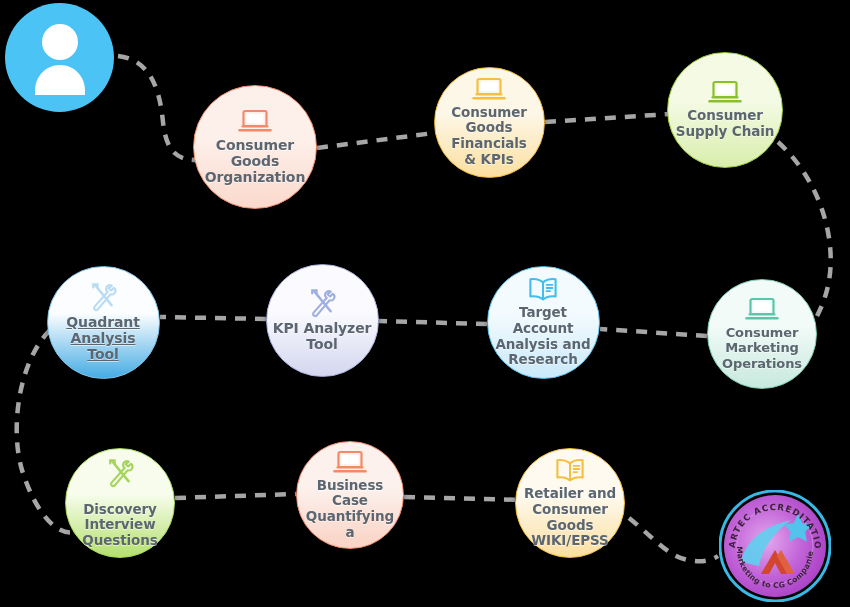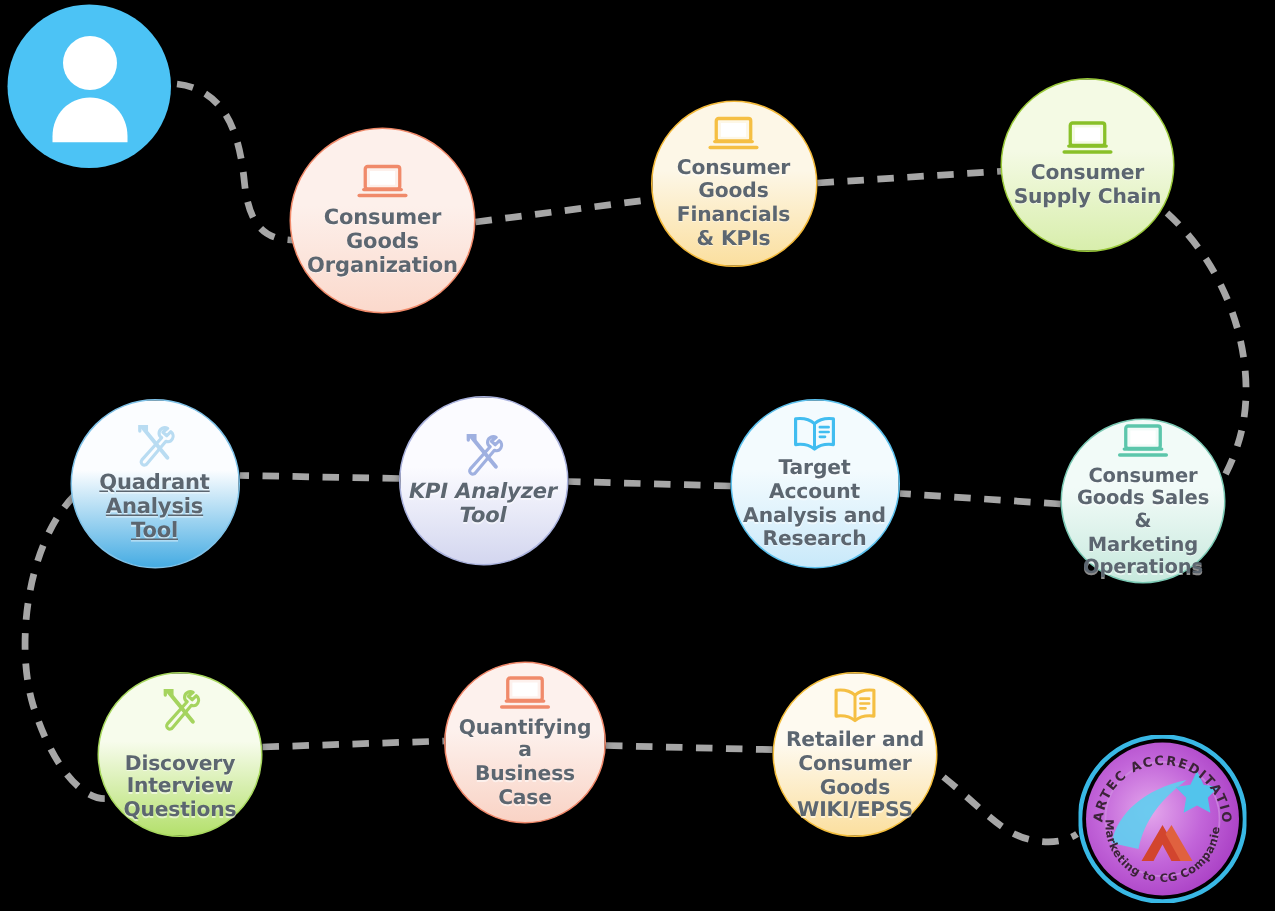--- a/index.html
+++ b/index.html
@@ -176,21 +176,20 @@
       </div>
       <div class="node" style="left: 707px; top: 279px; width: 110px; height: 110px; background: linear-gradient(rgb(242, 251, 248) 0%, rgb(242, 251, 248) 42%, rgb(199, 233, 221) 100%); border: 1.5px solid rgb(123, 201, 180); box-shadow: rgba(0, 0, 0, 0.35) 0px 2px 5px;">
         <span class="node-icon"><svg width="34" height="26" viewBox="0 0 34 26">
             <rect x="5.5" y="2" width="23" height="15" rx="1.6" fill="none" stroke="#5cc6ab" stroke-width="2.2"></rect>
             <rect x="8.6" y="5" width="16.8" height="9.2" fill="#ffffff"></rect>
             <path d="M 1.5 21.3 L 32.5 21.3" stroke="#5cc6ab" stroke-width="2.4" stroke-linecap="round"></path>
             <path d="M 4.5 17.4 L 29.5 17.4" stroke="#5cc6ab" stroke-width="2.2" stroke-linecap="round"></path>
           </svg></span>
         <div class="node-label" style="font-size: 13px; color: rgb(92, 102, 112);">
           <div>Consumer</div>
-          <div>Goods Sales &amp;</div>
           <div>Marketing</div>
           <div>Operations</div>
         </div>
       </div>
       <div class="node" style="left: 486.5px; top: 265.5px; width: 113px; height: 113px; background: linear-gradient(rgb(243, 251, 254) 0%, rgb(243, 251, 254) 42%, rgb(201, 233, 250) 100%); border: 1.5px solid rgb(92, 193, 238); box-shadow: rgba(0, 0, 0, 0.35) 0px 2px 5px;">
         <span class="node-icon"><svg width="32" height="27" viewBox="0 0 32 27">
             <path d="M 16 6.4 C 12.6 3.4 8 2.6 3.4 3.2 L 3.4 20.4 C 8 19.8 12.6 20.6 16 23.4 C 19.4 20.6 24 19.8 28.6 20.4 L 28.6 3.2 C 24 2.6 19.4 3.4 16 6.4 Z" fill="none" stroke="#41bdf0" stroke-width="2.1" stroke-linejoin="round"></path>
             <path d="M 16 6.4 L 16 23.4" stroke="#41bdf0" stroke-width="2"></path>
             <path d="M 19.6 8.8 L 25.4 8.8 M 19.6 12 L 25.4 12 M 19.6 15.2 L 23 15.2" stroke="#41bdf0" stroke-width="1.8" stroke-linecap="round"></path>
           </svg></span>
@@ -199,21 +198,21 @@
           <div>Analysis and</div>
           <div>Research</div>
         </div>
       </div>
       <div class="node" style="left: 265.5px; top: 263.5px; width: 113px; height: 113px; background: linear-gradient(rgb(251, 251, 255) 0%, rgb(251, 251, 255) 42%, rgb(211, 214, 239) 100%); border: 1.5px solid rgb(170, 178, 221); box-shadow: rgba(0, 0, 0, 0.35) 0px 2px 5px;">
         <span class="node-icon"><svg width="32" height="30" viewBox="0 0 32 30">
             <path d="M 8.2 3.2 L 24.6 23.2" stroke="#9fb0e0" stroke-width="2.6" stroke-linecap="round"></path>
             <path d="M 6.2 5.4 L 6.2 2.4 L 10.6 2.4 L 10.6 5.4" stroke="#9fb0e0" stroke-width="2.2" fill="none" stroke-linecap="round"></path>
             <path d="M 24.8 3.6 C 22.4 2.4 19.6 3.6 19.1 6.2 C 18.8 7.8 19.6 9.1 20.8 9.8 L 7.6 24.6 C 6.8 25.6 7 27 8 27.7 C 9 28.4 10.4 28.1 11 27.1 L 23.6 12.2 C 25.2 12.8 27 12.2 27.9 10.7 C 28.9 9 28.4 6.9 26.9 5.8 L 24.2 8.5 L 21.6 6.2 Z" fill="none" stroke="#9fb0e0" stroke-width="2.1" stroke-linejoin="round"></path>
           </svg></span>
-        <div class="node-label" style="font-size: 14px; color: rgb(92, 102, 112); font-style: italic;">
+        <div class="node-label" style="font-size: 14px; color: rgb(92, 102, 112);">
           <div>KPI Analyzer</div>
           <div>Tool</div>
         </div>
       </div>
       <div class="node" style="left: 46.5px; top: 265.5px; width: 113px; height: 113px; background: linear-gradient(rgb(251, 253, 255) 0%, rgb(251, 253, 255) 42%, rgb(70, 172, 227) 100%); border: 1.5px solid rgb(127, 194, 232); box-shadow: rgba(0, 0, 0, 0.35) 0px 2px 5px;">
         <span class="node-icon"><svg width="32" height="30" viewBox="0 0 32 30">
             <path d="M 8.2 3.2 L 24.6 23.2" stroke="#b9dcf2" stroke-width="2.6" stroke-linecap="round"></path>
             <path d="M 6.2 5.4 L 6.2 2.4 L 10.6 2.4 L 10.6 5.4" stroke="#b9dcf2" stroke-width="2.2" fill="none" stroke-linecap="round"></path>
             <path d="M 24.8 3.6 C 22.4 2.4 19.6 3.6 19.1 6.2 C 18.8 7.8 19.6 9.1 20.8 9.8 L 7.6 24.6 C 6.8 25.6 7 27 8 27.7 C 9 28.4 10.4 28.1 11 27.1 L 23.6 12.2 C 25.2 12.8 27 12.2 27.9 10.7 C 28.9 9 28.4 6.9 26.9 5.8 L 24.2 8.5 L 21.6 6.2 Z" fill="none" stroke="#b9dcf2" stroke-width="2.1" stroke-linejoin="round"></path>
           </svg></span>
@@ -236,22 +235,22 @@
         </div>
       </div>
       <div class="node" style="left: 296px; top: 441px; width: 108px; height: 108px; background: linear-gradient(rgb(253, 241, 237) 0%, rgb(253, 241, 237) 42%, rgb(249, 211, 197) 100%); border: 1.5px solid rgb(240, 136, 106); box-shadow: rgba(0, 0, 0, 0.35) 0px 2px 5px;">
         <span class="node-icon"><svg width="34" height="26" viewBox="0 0 34 26">
             <rect x="5.5" y="2" width="23" height="15" rx="1.6" fill="none" stroke="#f08a6a" stroke-width="2.2"></rect>
             <rect x="8.6" y="5" width="16.8" height="9.2" fill="#ffffff"></rect>
             <path d="M 1.5 21.3 L 32.5 21.3" stroke="#f08a6a" stroke-width="2.4" stroke-linecap="round"></path>
             <path d="M 4.5 17.4 L 29.5 17.4" stroke="#f08a6a" stroke-width="2.2" stroke-linecap="round"></path>
           </svg></span>
         <div class="node-label" style="font-size: 13.5px; color: rgb(92, 102, 112);">
+          <div>Business Case</div>
           <div>Quantifying a</div>
-          <div>Business Case</div>
         </div>
       </div>
       <div class="node" style="left: 515px; top: 448px; width: 110px; height: 110px; background: linear-gradient(rgb(254, 250, 240) 0%, rgb(254, 250, 240) 42%, rgb(251, 223, 159) 100%); border: 1.5px solid rgb(243, 189, 60); box-shadow: rgba(0, 0, 0, 0.35) 0px 2px 5px;">
         <span class="node-icon"><svg width="32" height="27" viewBox="0 0 32 27">
             <path d="M 16 6.4 C 12.6 3.4 8 2.6 3.4 3.2 L 3.4 20.4 C 8 19.8 12.6 20.6 16 23.4 C 19.4 20.6 24 19.8 28.6 20.4 L 28.6 3.2 C 24 2.6 19.4 3.4 16 6.4 Z" fill="none" stroke="#f5bf43" stroke-width="2.1" stroke-linejoin="round"></path>
             <path d="M 16 6.4 L 16 23.4" stroke="#f5bf43" stroke-width="2"></path>
             <path d="M 19.6 8.8 L 25.4 8.8 M 19.6 12 L 25.4 12 M 19.6 15.2 L 23 15.2" stroke="#f5bf43" stroke-width="1.8" stroke-linecap="round"></path>
           </svg></span>
         <div class="node-label" style="font-size: 13.5px; color: rgb(92, 102, 112);">
           <div>Retailer and</div>

